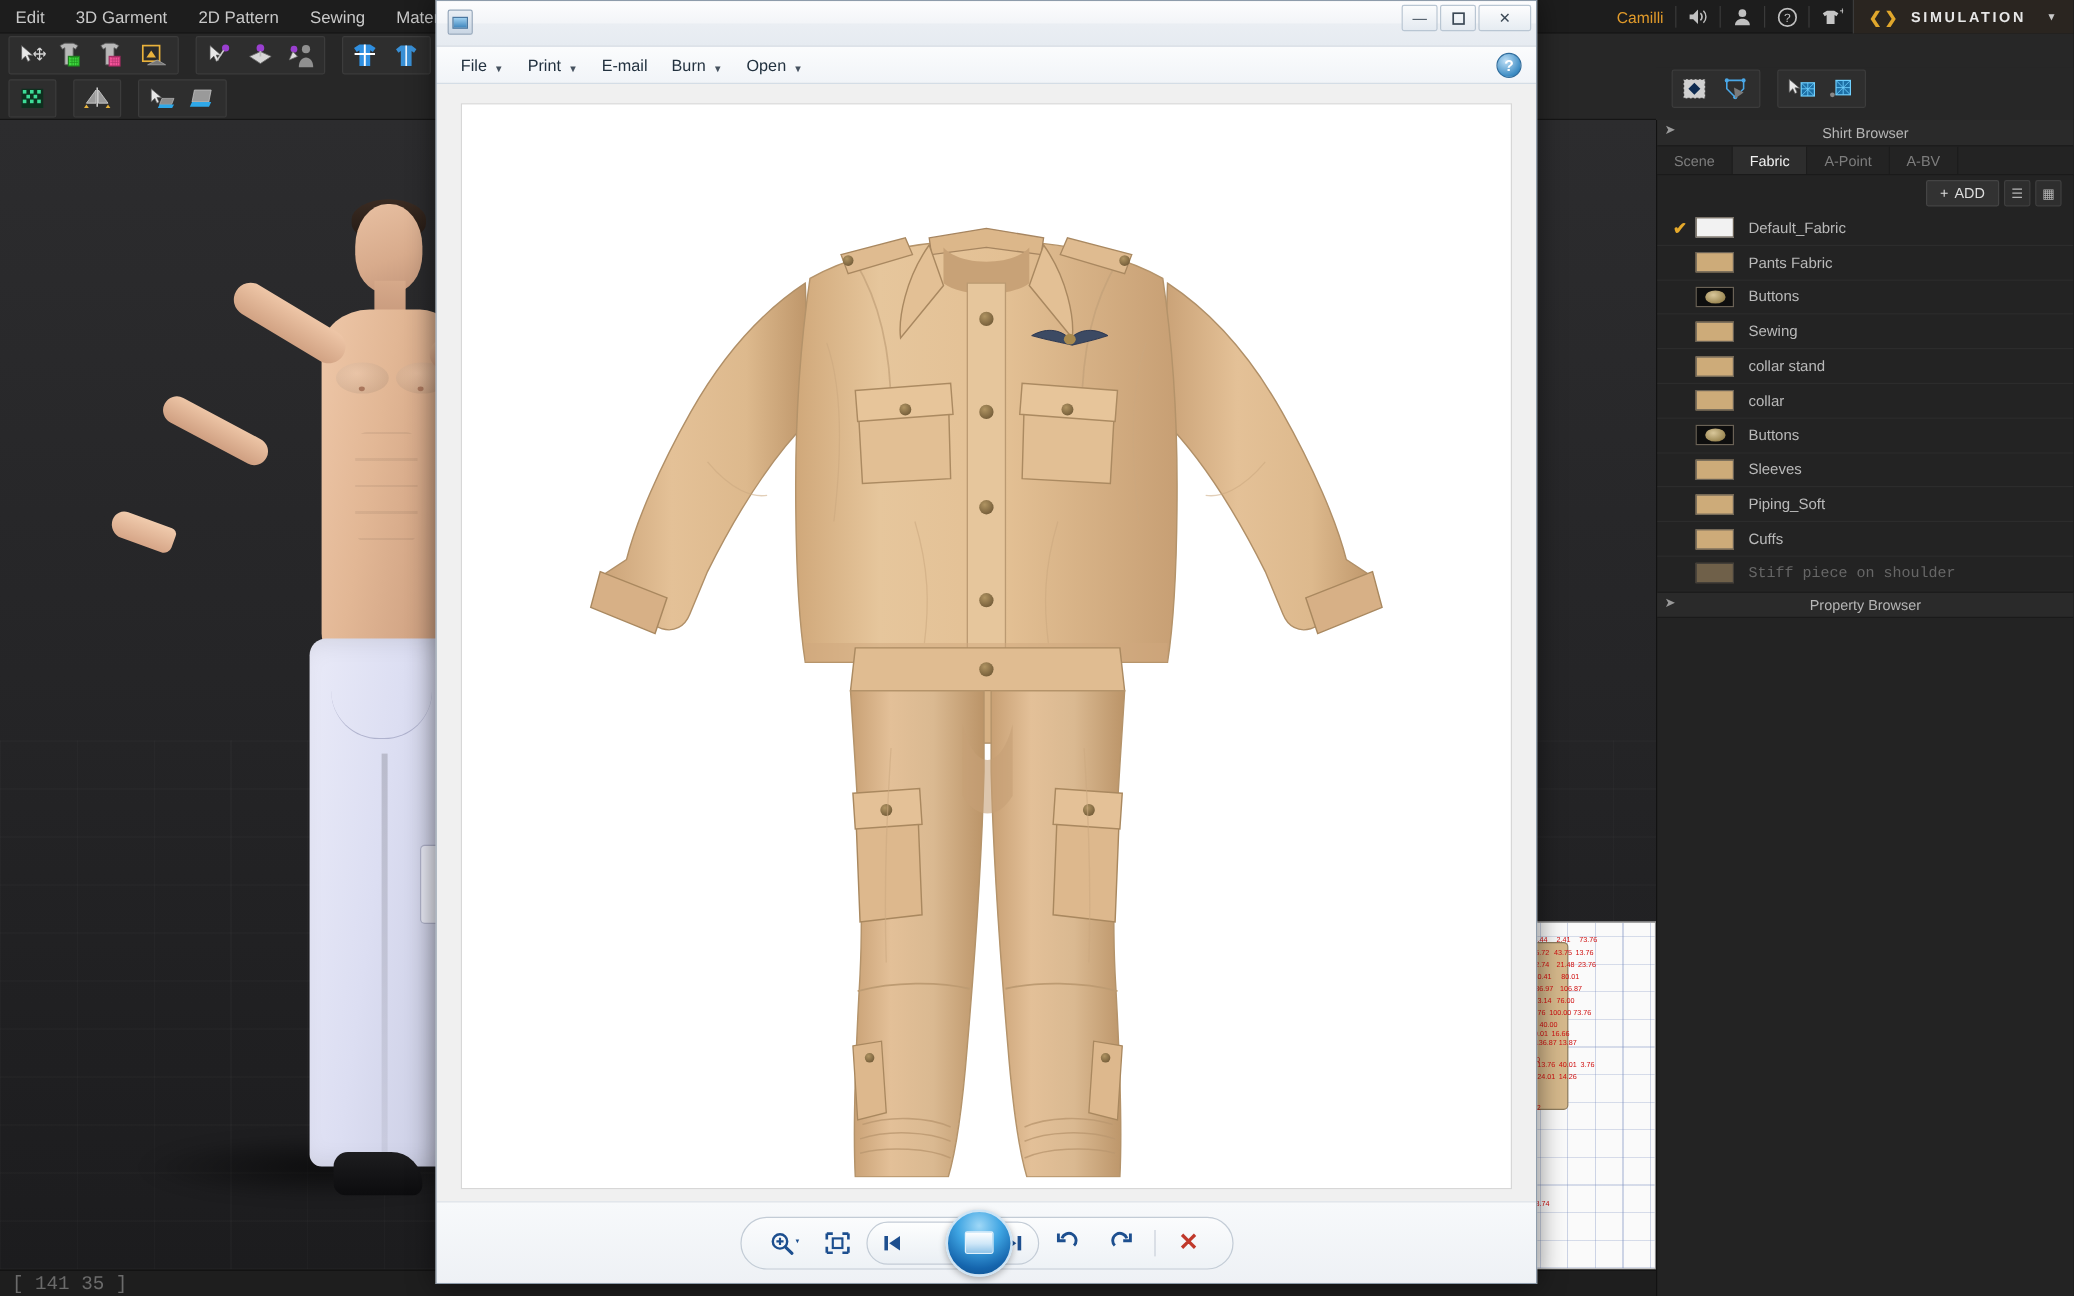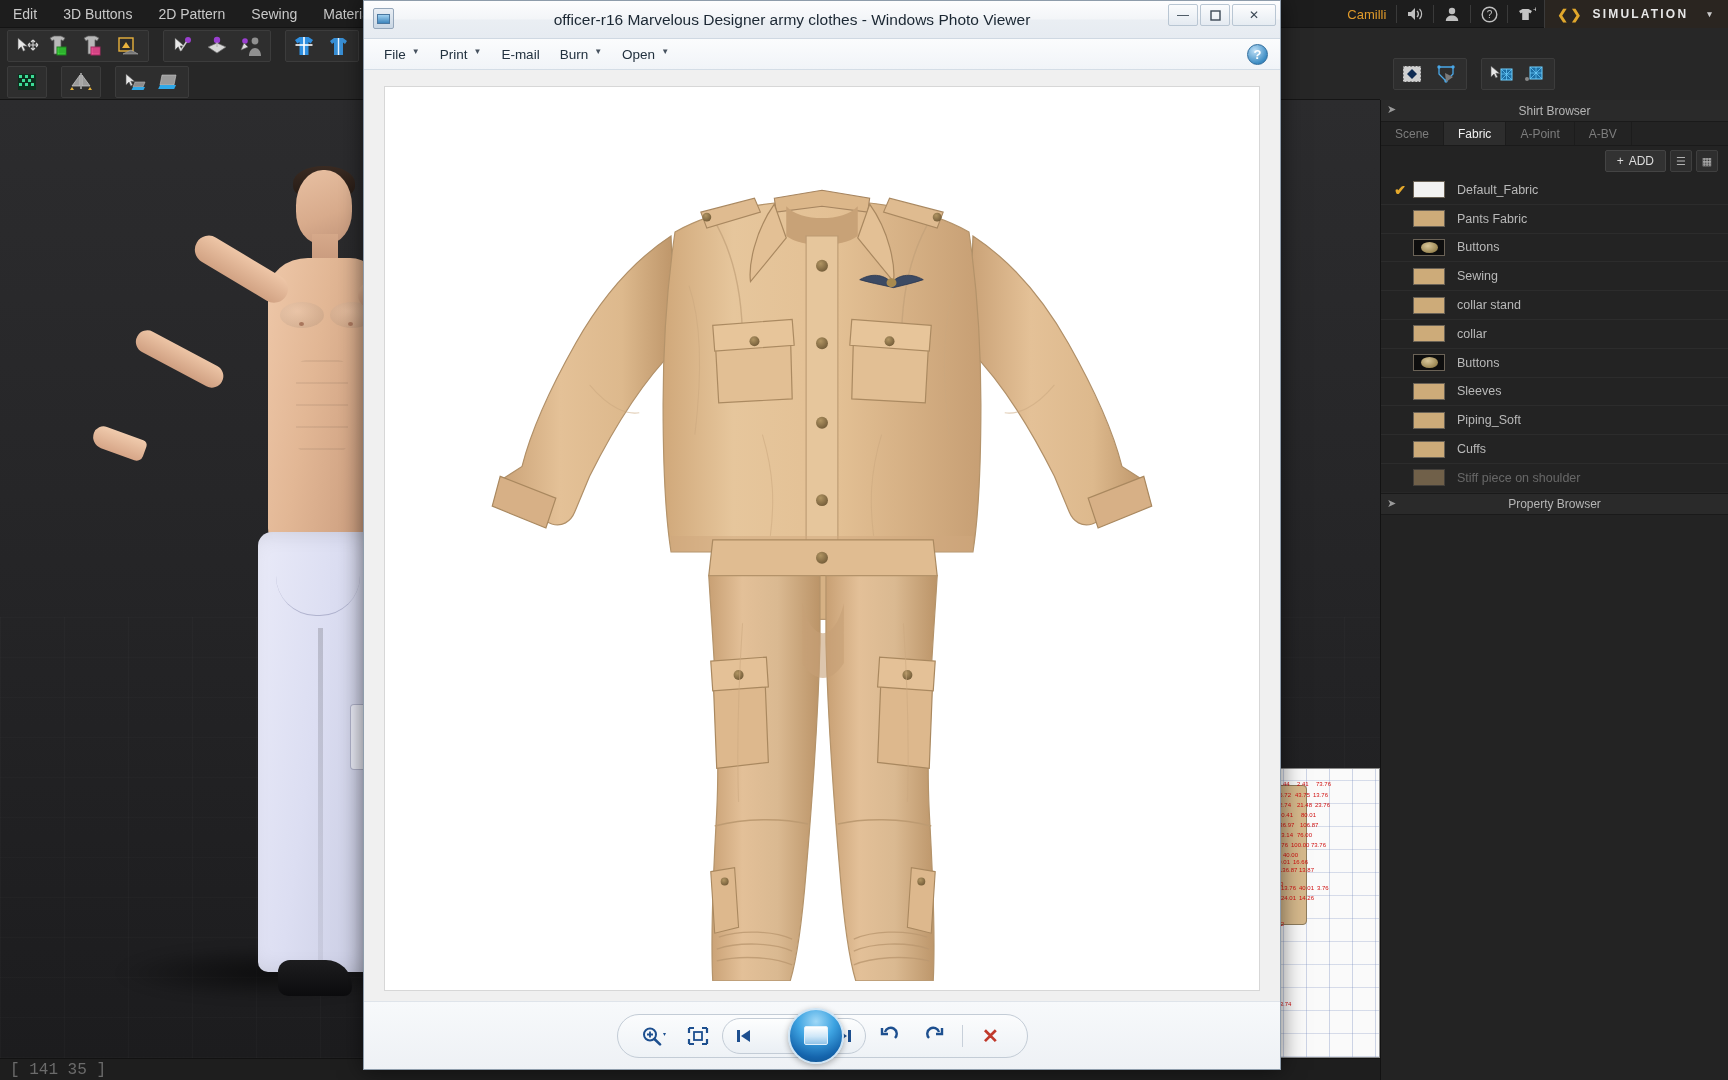--- a/index.html
+++ b/index.html
@@ -219,21 +219,21 @@
     width: 32px; height: 17px; border: 1px solid #6a6256; margin-right: 12px; flex: none;
   }
   .fab-swatch.btns {
     background: #0e0e0e; display:flex; align-items:center; justify-content:center;
   }
   .fab-swatch.btns i {
     display:block; width: 17px; height: 11px; border-radius: 50%;
     background: radial-gradient(ellipse at 40% 35%, #d9c79a, #9c8854 70%, #6e5c33 100%);
   }
   .fab-name { color: #b9b9b9; font-size: 12.5px; }
-  .fabric-row.partial { opacity: .45; }
+  .fabric-row.partial { opacity: .45; font-family: Liberation Mono, monospace; }
 
   .prop-hdr {
     height: 22px; background: #2a2a2a; border-top:1px solid #1a1a1a; border-bottom: 1px solid #1a1a1a;
     display: flex; align-items: center; position: relative;
   }
 
   
   .pattern-panel {
     position: absolute; right: 348px; bottom: 22px; width: 236px; height: 290px;
     background: #f2f2f2; border: 1px solid #8a8a8a; overflow: hidden;
@@ -289,21 +289,21 @@
   }
   .wpv-wb.close { width: 44px; background: linear-gradient(180deg,#fdfdfe,#e6ecf2); }
 
   .wpv-menubar {
     height: 31px; flex: none;
     background: linear-gradient(180deg,#fbfcfd 0%, #f1f4f8 100%);
     border-bottom: 1px solid #d4dde6;
     display: flex; align-items: center; position: relative; padding-left: 10px;
   }
   .wpv-menu {
-    display: flex; align-items: flex-start; gap: 6px;
+    display: flex; align-items: flex-end; gap: 6px;
     padding: 3px 10px; color: #22313f; font-size: 13.5px; border-radius: 2px;
   }
   .wpv-caret { font-size: 8px; color: #46525f; }
   .wpv-help {
     position: absolute; right: 12px; top: 5px; width: 21px; height: 21px; border-radius: 50%;
     background: radial-gradient(circle at 36% 30%, #bfe0f7, #3e8dc4 70%, #2a6c9e 100%);
     color: #fff; font-size: 13px; font-weight: bold;
     display: flex; align-items: center; justify-content: center;
     border: 1px solid #2f6c9c;
   }
@@ -360,21 +360,21 @@
 </style>
 </head>
 <body>
 
 <div id="root">
 
   <div class="md-app">
 
     <div class="md-menubar">
       <div class="md-menu-item">Edit</div>
-      <div class="md-menu-item">3D Buttons</div>
+      <div class="md-menu-item">3D Garment</div>
       <div class="md-menu-item">2D Pattern</div>
       <div class="md-menu-item">Sewing</div>
       <div class="md-menu-item">Materials</div>
       <div class="md-menu-item">Avatar</div>
       <div class="md-menu-item">Render</div>
       <div class="md-menu-item">Display</div>
       <div class="md-menu-item">Preferences</div>
       <div class="md-menu-item">Settings</div>
 
       <div class="md-menu-right">
@@ -783,21 +783,20 @@
       </div>
     </div>
   </div>
 
   <div class="wpv">
 
     <div class="wpv-titlebar">
       <div class="wpv-appicon">
           <i></i>
         </div>
-      <div class="wpv-title">officer-r16 Marvelous Designer army clothes - Windows Photo Viewer</div>
       <div class="wpv-winbtns">
         <div class="wpv-wb">—</div>
         <div class="wpv-wb">
           <svg width="11" height="11" viewBox="0 0 11 11">
               <rect x="1" y="1" width="9" height="9" fill="none" stroke="#3b4855" stroke-width="1.4"></rect>
             </svg>
         </div>
         <div class="wpv-wb close">✕</div>
       </div>
     </div>

